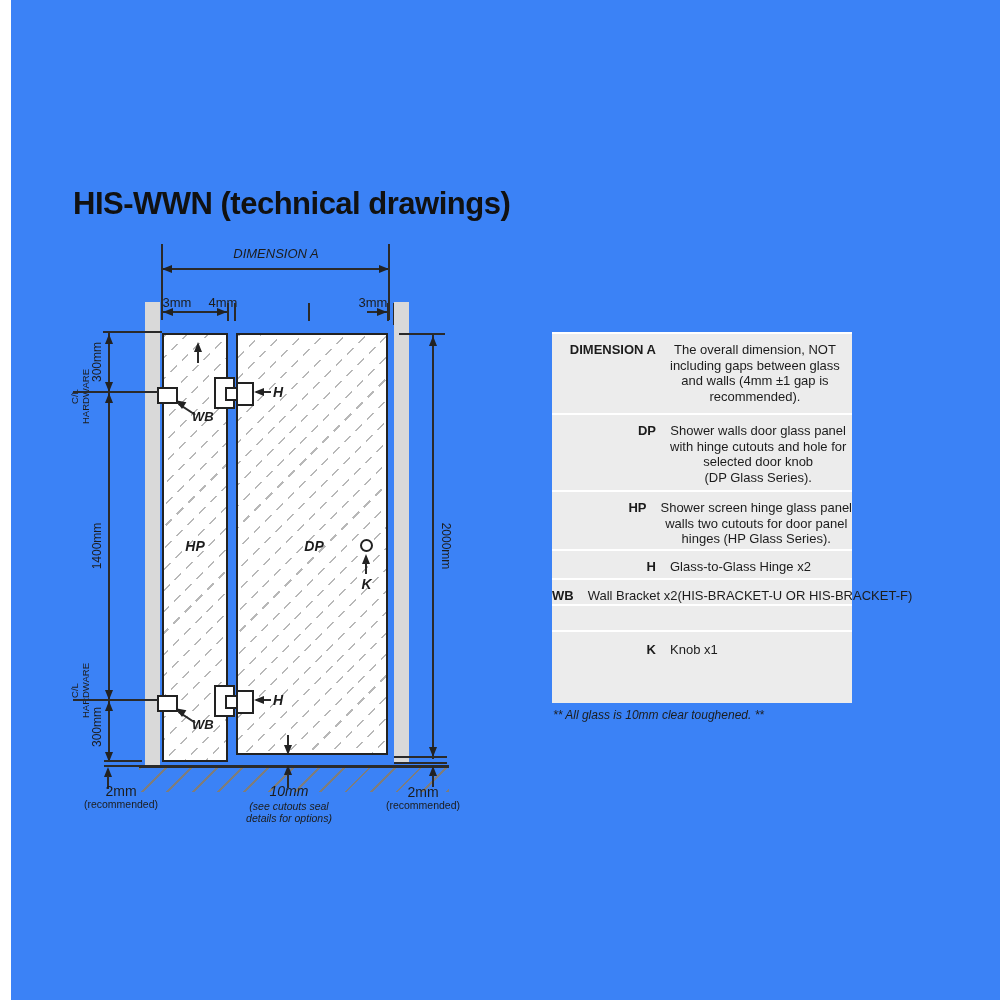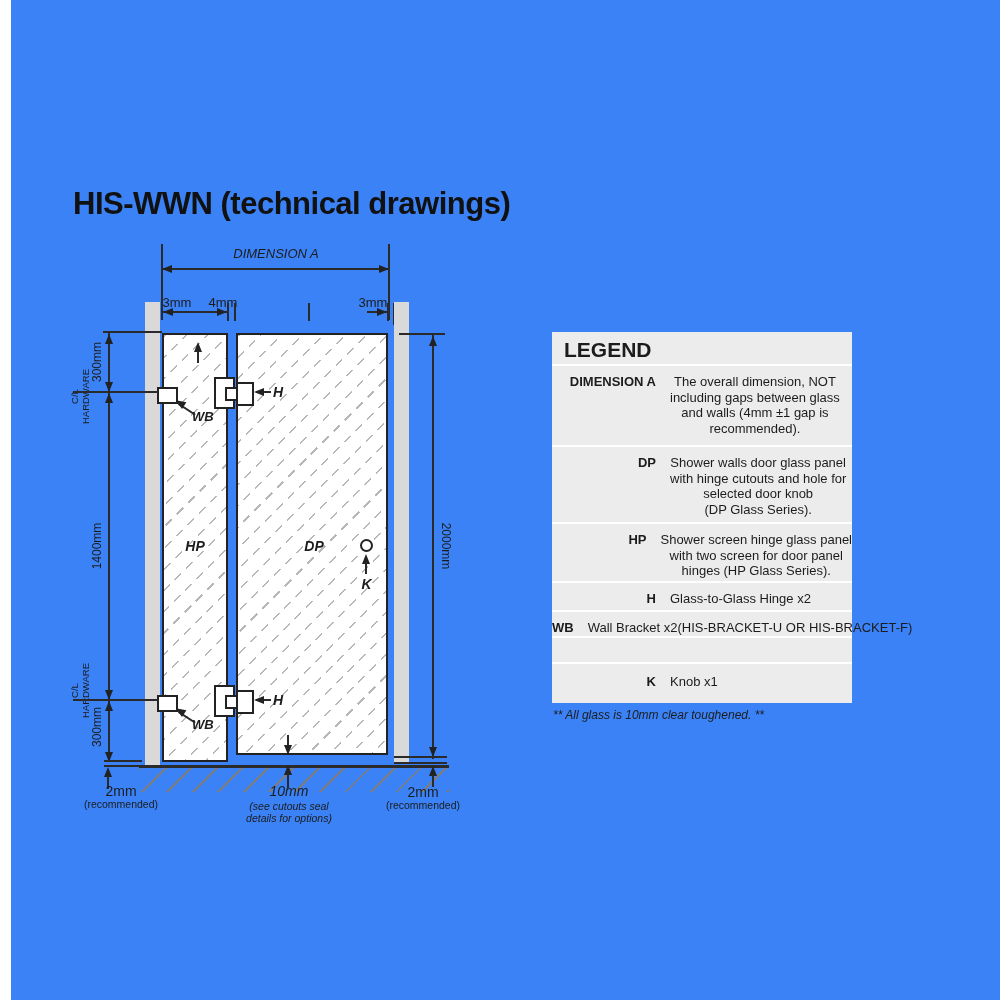--- a/index.html
+++ b/index.html
@@ -181,21 +181,20 @@
 
     <div class="txt ctr it" style="left:243px;top:783px;width:70px;font-size:14px;">10mm</div>
     <div class="txt ctr it smtxt" style="left:223px;top:800px;width:110px;">(see cutouts seal</div>
     <div class="txt ctr it smtxt" style="left:223px;top:812px;width:110px;">details for options)</div>
 
     <div class="txt ctr" style="left:388px;top:784px;width:48px;font-size:14px;">2mm</div>
     <div class="txt ctr smtxt" style="left:360px;top:799px;width:104px;">(recommended)</div>
   </div>
 
   <div id="legend">
-    <div class="lg-head">LEGEND</div>
 
     <div class="lg-row" style="height:81px;">
       <div class="lg-term">DIMENSION A</div>
       <div class="lg-def">
         <div class="lg-line">The overall dimension, NOT</div>
         <div class="lg-line">including gaps between glass</div>
         <div class="lg-line">and walls (4mm ±1 gap is</div>
         <div class="lg-line">recommended).</div>
       </div>
     </div>
@@ -207,21 +206,21 @@
         <div class="lg-line">with hinge cutouts and hole for</div>
         <div class="lg-line">selected door knob</div>
         <div class="lg-line">(DP Glass Series).</div>
       </div>
     </div>
 
     <div class="lg-row" style="height:59px;">
       <div class="lg-term">HP</div>
       <div class="lg-def">
         <div class="lg-line">Shower screen hinge glass panel</div>
-        <div class="lg-line">with two screen for door panel</div>
+        <div class="lg-line">walls two cutouts for door panel</div>
         <div class="lg-line">hinges (HP Glass Series).</div>
       </div>
     </div>
 
     <div class="lg-row" style="height:29px;">
       <div class="lg-term">H</div>
       <div class="lg-def">
         <div class="lg-line">Glass-to-Glass Hinge x2</div>
       </div>
     </div>

